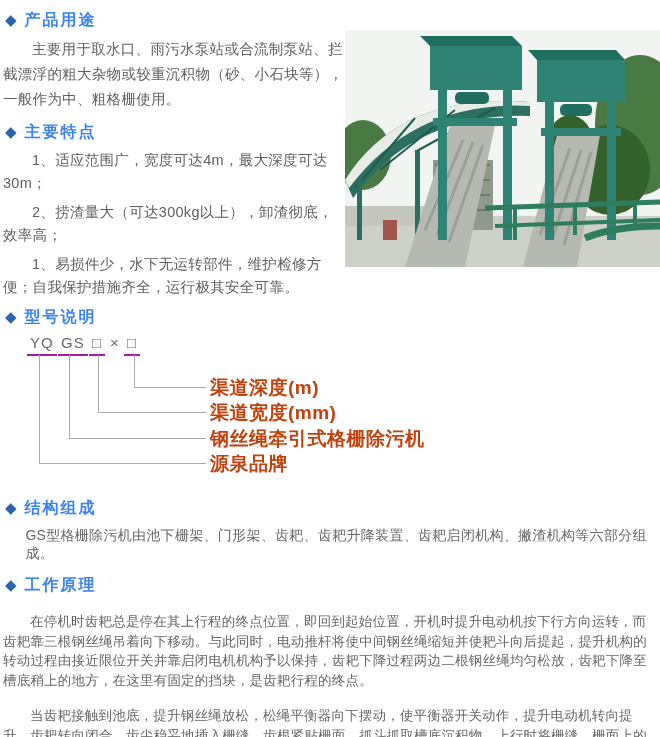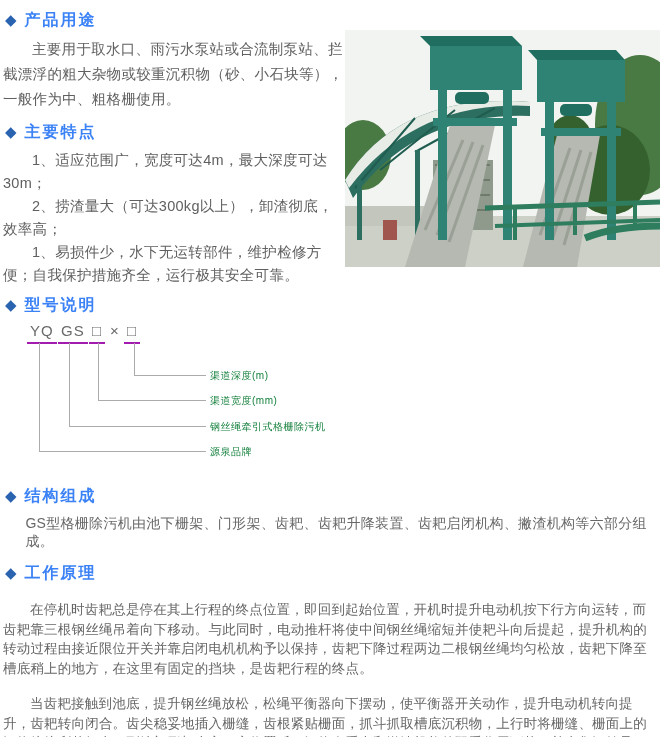--- a/index.html
+++ b/index.html
@@ -15,33 +15,33 @@
   .sec-head { display:flex; align-items:center; gap:8px; margin:4px 0 6px 2px; }
   .diamond { color:#2a63b0; font-size:15px; line-height:1; transform:translateY(-1px); }
   .sec-title { font-size:16px; font-weight:bold; color:#3b82f6; letter-spacing:2px; }
 
   
   .body-p { font-size:14.5px; line-height:25px; text-indent:2em; color:#606060; letter-spacing:.3px; }
 
   
   .top-row { display:flex; min-height:262px; }
   .left-col { width:342px; flex:0 0 342px; }
-  .feat-item { font-size:14.5px; line-height:23px; text-indent:2em; color:#606060; margin:0 0; letter-spacing:.3px; }
+  .feat-item { font-size:14.5px; line-height:23px; text-indent:2em; color:#606060; margin:6px 0; letter-spacing:.3px; }
   .photo-wrap { flex:1; padding-top:24px; }
   .photo-wrap svg { display:block; width:315px; height:237px; }
 
   
   .model-diagram { position:relative; height:150px; margin-top:4px; }
   .code-part {
     position:absolute; top:0; font-size:15px; color:#6a6a6a;
     padding:0 3px 3px 3px; border-bottom:2px solid #a21caf; letter-spacing:1px;
   }
   .code-x { border-bottom:none; }
   .lshape { position:absolute; border-left:1px solid #ababab; border-bottom:1px solid #ababab; }
-  .dlabel { position:absolute; left:207px; font-size:10px; color:#15803d; line-height:15px; letter-spacing:.5px; }
+  .dlabel { position:absolute; left:207px; font-size:19px; color:#c2410c; line-height:15px; letter-spacing:.5px;font-weight:bold; }
 
   
   .structure-p { font-size:14px; color:#686868; margin:8px 0 8px 0; padding-left:1.6em; letter-spacing:.3px; }
 
   
   .principle-p { font-size:13.5px; line-height:19.5px; text-indent:2em; color:#666666; margin:16px 0; letter-spacing:.2px; }
 
   section { margin-bottom:6px; }
   .sec-model .sec-head { margin-top:2px; }
   .sec-structure { margin-top:14px; }

